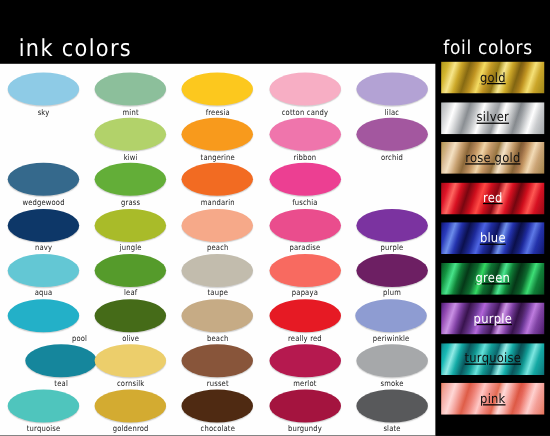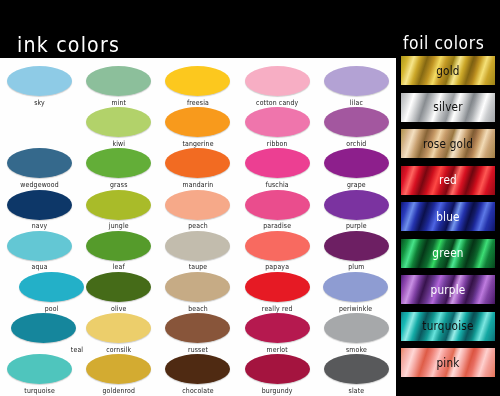--- a/index.html
+++ b/index.html
@@ -25,21 +25,21 @@
        transform:scaleY(1.15);}
 
   
   .foil-panel{position:absolute;left:396px;top:0;width:104px;height:396px;background:#000;}
   .foil-title{position:absolute;left:7px;top:5px;color:#fff;
               font-family:"DejaVu Sans",sans-serif;font-size:15.5px;
               letter-spacing:.6px;white-space:nowrap;transform:scaleY(1.12);
               transform-origin:left top;}
   .foil-list{position:absolute;left:0;top:28px;width:104px;}
   .foil-item{position:relative;width:94px;height:29px;margin:0 auto 7.5px auto;
-             display:flex;align-items:center;justify-content:center;overflow:hidden;}
+             display:flex;align-items:center;justify-content:center;overflow:hidden;text-decoration:underline;}
   .foil-streaks{position:absolute;inset:0;}
   .foil-label{position:relative;z-index:3;font-family:"DejaVu Sans",sans-serif;
               font-size:10.5px;letter-spacing:.2px;white-space:nowrap;
               transform:scaleY(1.12);}
   .foil-label.dark{color:#101010;}
   .foil-label.light{color:#ffffff;}
 </style>
 </head>
 <body>
 
@@ -96,24 +96,20 @@
             <div class="cap">grass</div>
           </div>
           <div class="cell" style="left: 158.4px; top: 90.4px;">
             <div class="swatch" style="background: rgb(242, 107, 34);"></div>
             <div class="cap">mandarin</div>
           </div>
           <div class="cell" style="left: 237.6px; top: 90.4px;">
             <div class="swatch" style="background: rgb(236, 63, 146);"></div>
             <div class="cap">fuschia</div>
           </div>
-          <div class="cell" style="left: 316.8px; top: 90.4px;">
-            <div class="swatch" style="background: rgb(141, 31, 140);"></div>
-            <div class="cap">grape</div>
-          </div>
           <div class="cell" style="left: 0px; top: 131.6px;">
             <div class="swatch" style="background: rgb(13, 55, 104);"></div>
             <div class="cap">navy</div>
           </div>
           <div class="cell" style="left: 79.2px; top: 131.6px;">
             <div class="swatch" style="background: rgb(169, 187, 41);"></div>
             <div class="cap">jungle</div>
           </div>
           <div class="cell" style="left: 158.4px; top: 131.6px;">
             <div class="swatch" style="background: rgb(246, 169, 137);"></div>
@@ -140,41 +136,41 @@
             <div class="cap">taupe</div>
           </div>
           <div class="cell" style="left: 237.6px; top: 172.8px;">
             <div class="swatch" style="background: rgb(248, 106, 96);"></div>
             <div class="cap">papaya</div>
           </div>
           <div class="cell" style="left: 316.8px; top: 172.8px;">
             <div class="swatch" style="background: rgb(109, 31, 99);"></div>
             <div class="cap">plum</div>
           </div>
-          <div class="cell" style="left: 12px; top: 214px;">
+          <div class="cell" style="left: 0px; top: 214px; text-align: right;">
             <div class="swatch" style="background: rgb(35, 176, 200);"></div>
             <div class="cap">pool</div>
           </div>
           <div class="cell" style="left: 79.2px; top: 214px;">
             <div class="swatch" style="background: rgb(69, 107, 24);"></div>
             <div class="cap">olive</div>
           </div>
           <div class="cell" style="left: 158.4px; top: 214px;">
             <div class="swatch" style="background: rgb(198, 171, 133);"></div>
             <div class="cap">beach</div>
           </div>
           <div class="cell" style="left: 237.6px; top: 214px;">
             <div class="swatch" style="background: rgb(230, 26, 36);"></div>
             <div class="cap">really red</div>
           </div>
           <div class="cell" style="left: 316px; top: 214px;">
             <div class="swatch" style="background: rgb(142, 156, 210);"></div>
             <div class="cap">periwinkle</div>
           </div>
-          <div class="cell" style="left: 4px; top: 255.2px; text-align: right;">
+          <div class="cell" style="left: 16px; top: 255.2px;">
             <div class="swatch" style="background: rgb(21, 134, 156);"></div>
             <div class="cap">teal</div>
           </div>
           <div class="cell" style="left: 79.2px; top: 255.2px;">
             <div class="swatch" style="background: rgb(236, 206, 107);"></div>
             <div class="cap">cornsilk</div>
           </div>
           <div class="cell" style="left: 158.4px; top: 255.2px;">
             <div class="swatch" style="background: rgb(136, 85, 58);"></div>
             <div class="cap">russet</div>

